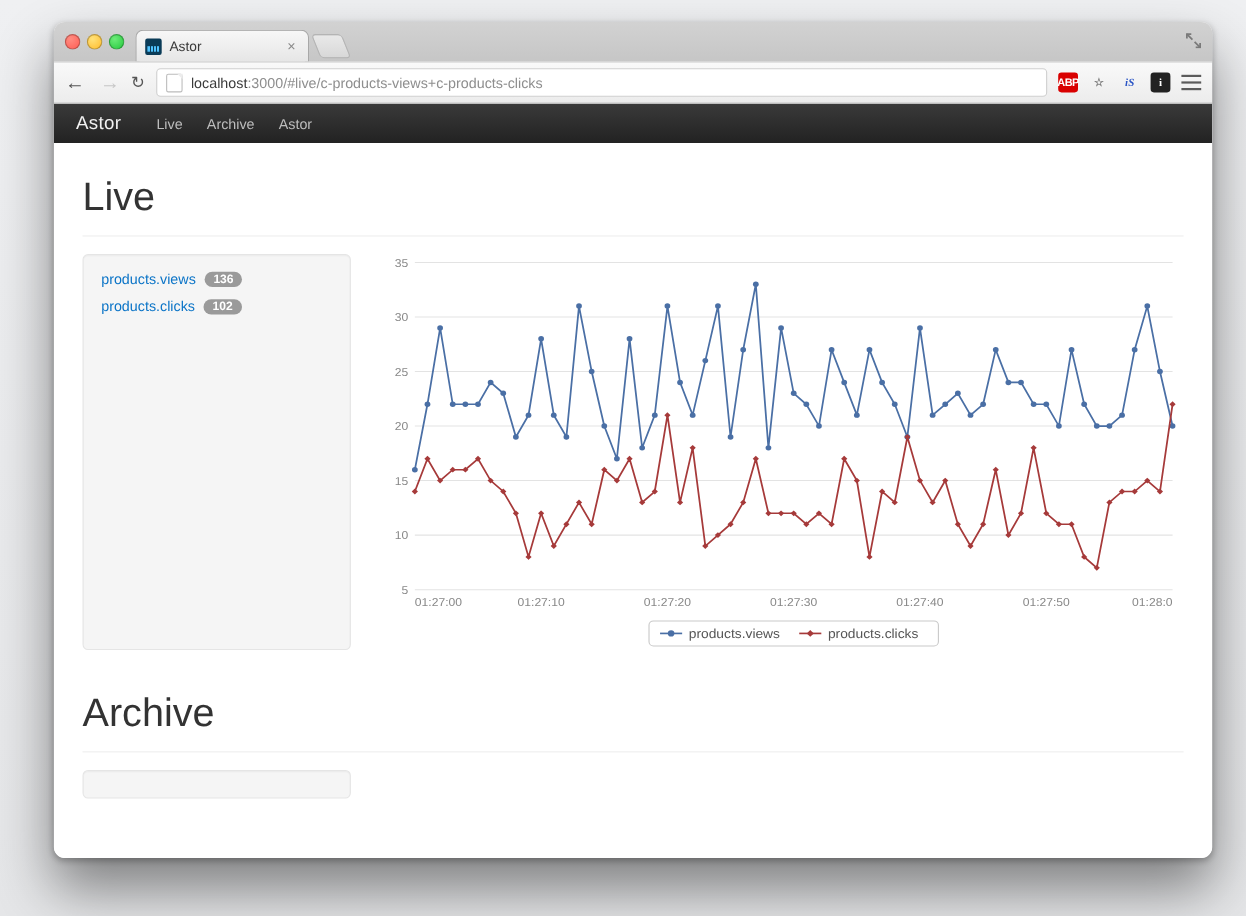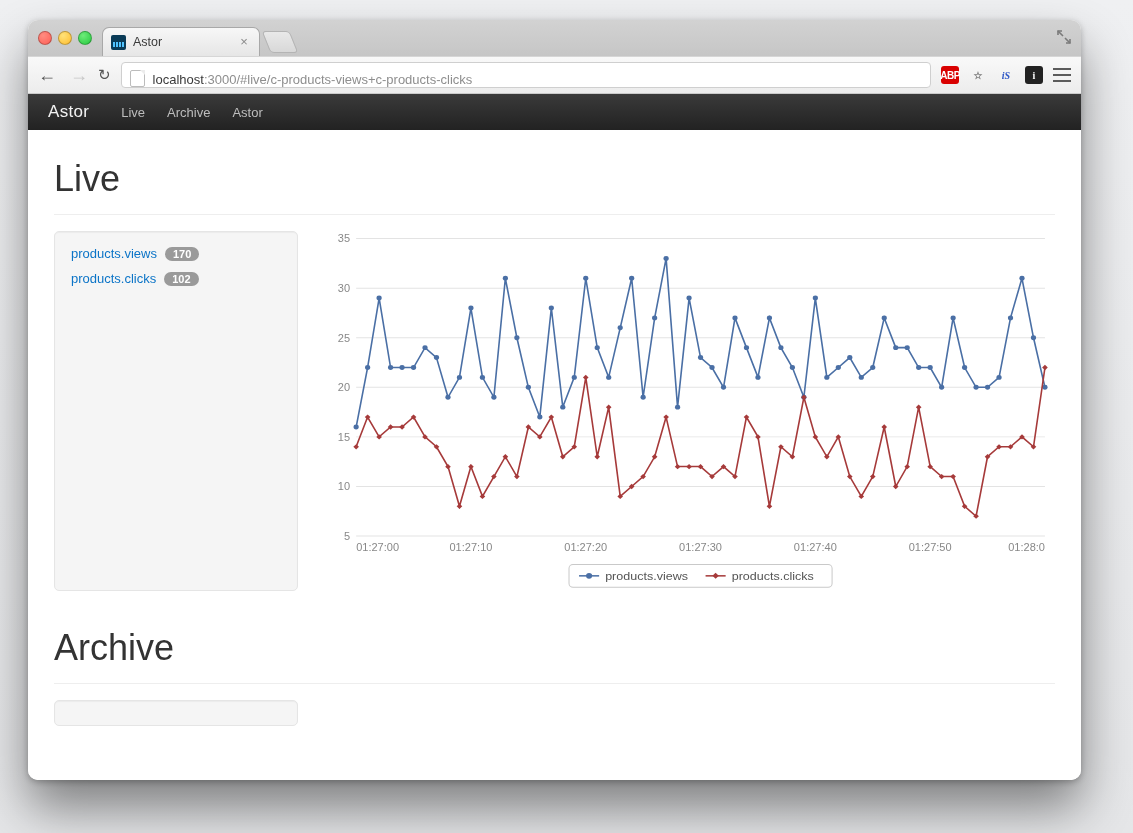--- a/index.html
+++ b/index.html
@@ -3,41 +3,41 @@
 <meta charset="utf-8">
 <style>
   :root{
     --blue:#4a6fa5;
     --red:#a63a3a;
     --grey-text:#999;
     --border:#ddd;
   }
   html,body{margin:0;padding:0;background:linear-gradient(#eff0f2,#e5e6e8);font-family:"Helvetica Neue",Arial,sans-serif;}
   .stage{width:1133px;height:833px;position:relative;}
-  .shadow{position:absolute;left:28px;top:20px;width:1053px;height:760px;border-radius:10px;background:#fff;box-shadow:0 28px 50px rgba(0,0,0,.45),0 2px 6px rgba(0,0,0,.25);overflow:hidden;}
+  .shadow{position:absolute;left:49px;top:20px;width:1053px;height:760px;border-radius:10px;background:#fff;box-shadow:0 28px 50px rgba(0,0,0,.45),0 2px 6px rgba(0,0,0,.25);overflow:hidden;}
   
   .tabbar{height:36px;background:linear-gradient(#d2d2d2,#c6c6c6);display:flex;align-items:flex-end;padding:0 8px;position:relative;}
   .traffic{position:absolute;left:10px;top:11px;display:flex;gap:6px;}
   .dot{width:12px;height:12px;border-radius:50%;border:1px solid rgba(0,0,0,.25);}
   .dot.red{background:radial-gradient(circle at 35% 30%,#ff8c81,#ff5f56);}
   .dot.yellow{background:radial-gradient(circle at 35% 30%,#ffe27a,#ffbd2e);}
   .dot.green{background:radial-gradient(circle at 35% 30%,#6dec79,#27c93f);}
   .tab{margin-left:66px;height:28px;background:linear-gradient(#f7f7f7,#e6e6e6);border:1px solid #a8a8a8;border-bottom:none;border-top-left-radius:7px;border-top-right-radius:7px;display:flex;align-items:center;padding:0 28px 0 8px;gap:7px;font-size:12.5px;color:#3a3a3a;position:relative;min-width:120px;}
   .tab .favicon{width:15px;height:15px;background:#0a3b57;border-radius:2px;position:relative;}
   .tab .favicon::after{content:"";position:absolute;left:2px;right:2px;bottom:3px;top:7px;background:repeating-linear-gradient(90deg,#4fc3ff 0 2px,transparent 2px 3px);}
   .tab .close{position:absolute;right:8px;top:7px;width:14px;height:14px;color:#8a8a8a;font-size:13px;line-height:14px;text-align:center;}
   .tab .close::before{content:"×";}
   .newtab{content:"";width:26px;height:20px;margin-left:6px;margin-bottom:3px;background:linear-gradient(#e9e9e9,#d8d8d8);border:1px solid #b4b4b4;border-radius:4px;transform:skewX(22deg);}
   .fullscreen-icon{position:absolute;right:10px;top:10px;width:14px;height:14px;color:#6f6f6f;}
   .fullscreen-icon svg{width:14px;height:14px;display:block;}
   .addrbar{height:36px;background:linear-gradient(#f9f9f9,#ececec);border-top:1px solid #d6d6d6;border-bottom:1px solid #cacaca;display:flex;align-items:center;padding:0 10px;gap:10px;}
   .nav-arrows{display:flex;gap:14px;color:#555;font-size:18px;}
   .nav-arrows .disabled{color:#c7c7c7;}
   .reload{font-size:15px;color:#555;}
-  .url-field{flex:1;height:24px;border:1px solid #cfcfcf;border-radius:4px;background:#fff;display:flex;align-items:flex-end;padding:0 8px;gap:8px;font-size:13px;color:#333;}
+  .url-field{flex:1;height:24px;border:1px solid #cfcfcf;border-radius:4px;background:#fff;display:flex;align-items:center;padding:0 8px;gap:8px;font-size:13px;color:#333;}
   .url-field .page-icon{width:13px;height:15px;border:1px solid #bcbcbc;border-radius:2px;position:relative;background:#fff;}
   .url-field .page-icon::after{content:"";position:absolute;right:-1px;top:-1px;border-top:5px solid #ececec;border-left:5px solid transparent;}
   .url-host{color:#3a3a3a;}
   .url-path{color:#8e8e8e;}
   .ext-icons{display:flex;gap:10px;align-items:center;}
   .ext-icons span{width:18px;height:18px;display:flex;align-items:center;justify-content:center;border-radius:3px;font-size:10px;font-weight:700;}
   .abp{background:#d90000;color:#fff;}
   .abp::before{content:"ABP";letter-spacing:-.5px;}
   .star{color:#7a7a7a;font-size:15px;}
   .star::before{content:"☆";}
@@ -132,21 +132,21 @@
         <a>Astor</a>
       </div>
 
       <div class="content">
         <h1>Live</h1>
         <hr class="sep">
         <div class="row">
           <div class="well">
             <div class="metric">
               <a>products.views</a>
-              <span class="badge">170</span>
+              <span class="badge">136</span>
             </div>
             <div class="metric">
               <a>products.clicks</a>
               <span class="badge">102</span>
             </div>
           </div>
           <div class="chart-wrap">
             <svg class="chart" id="chart" viewBox="0 0 730 380" preserveAspectRatio="none">
                 <g class="grid">
                   <line x1="34" x2="720" y1="322" y2="322"></line>

